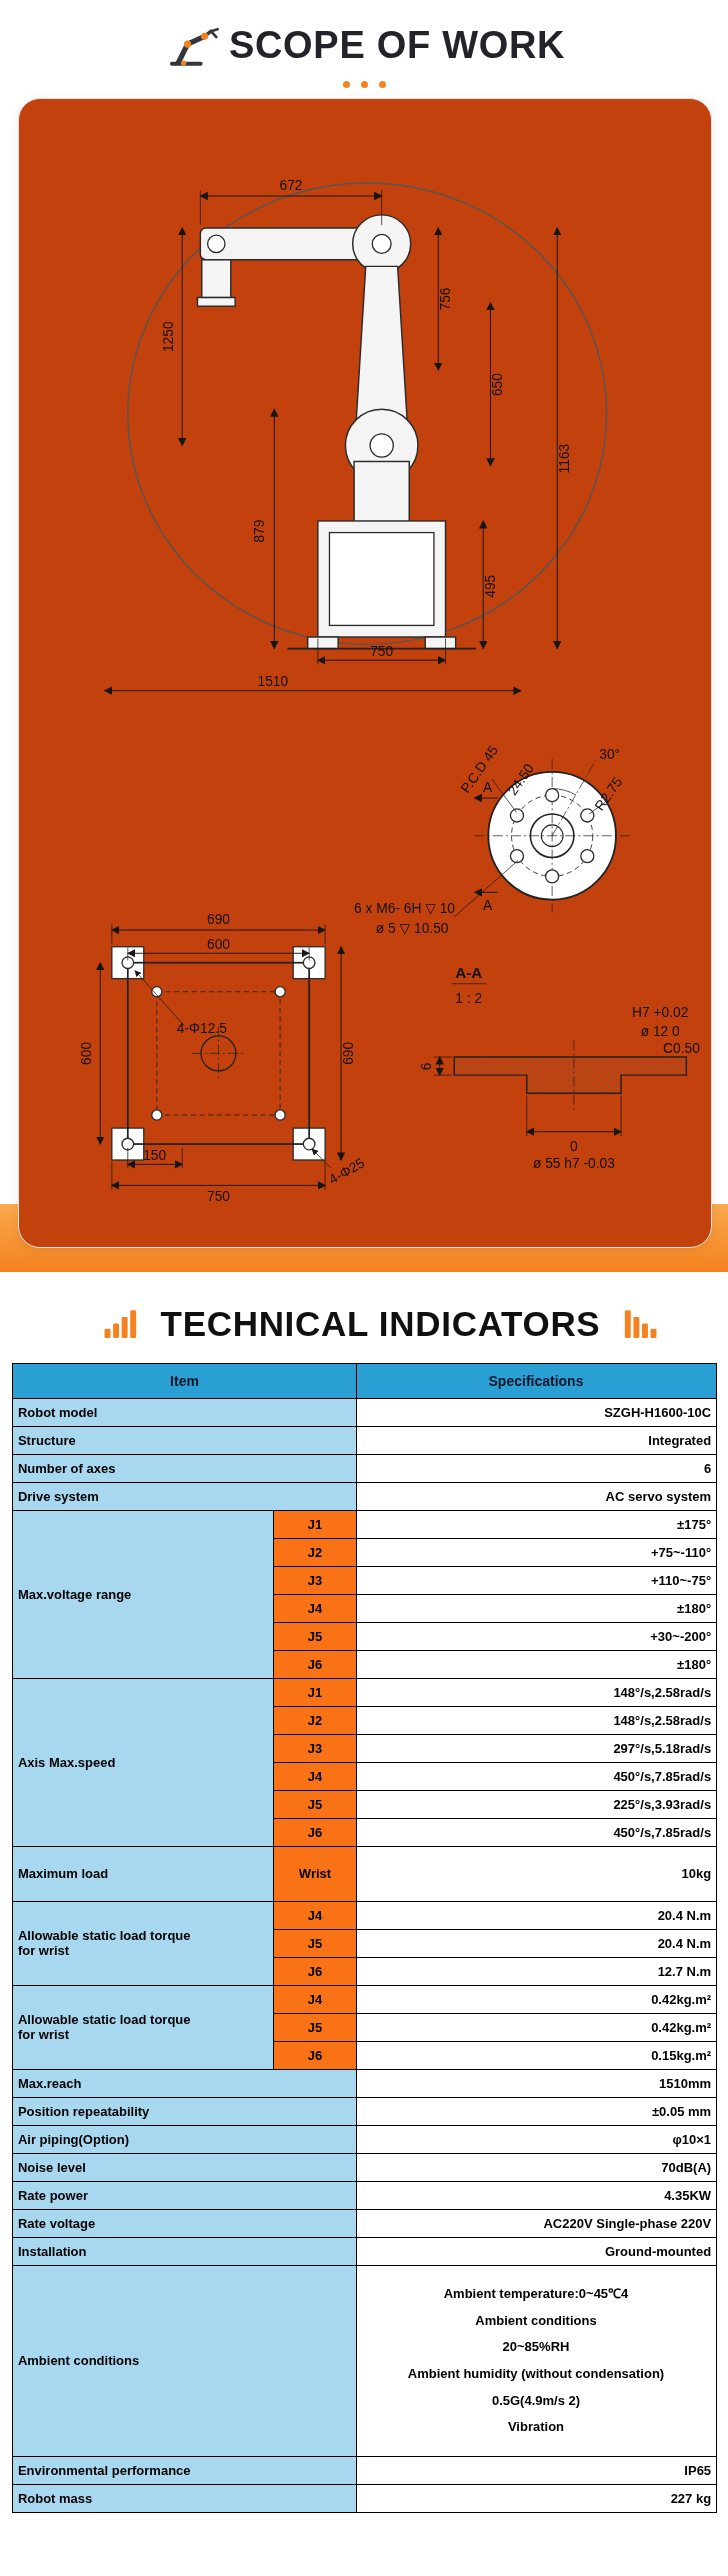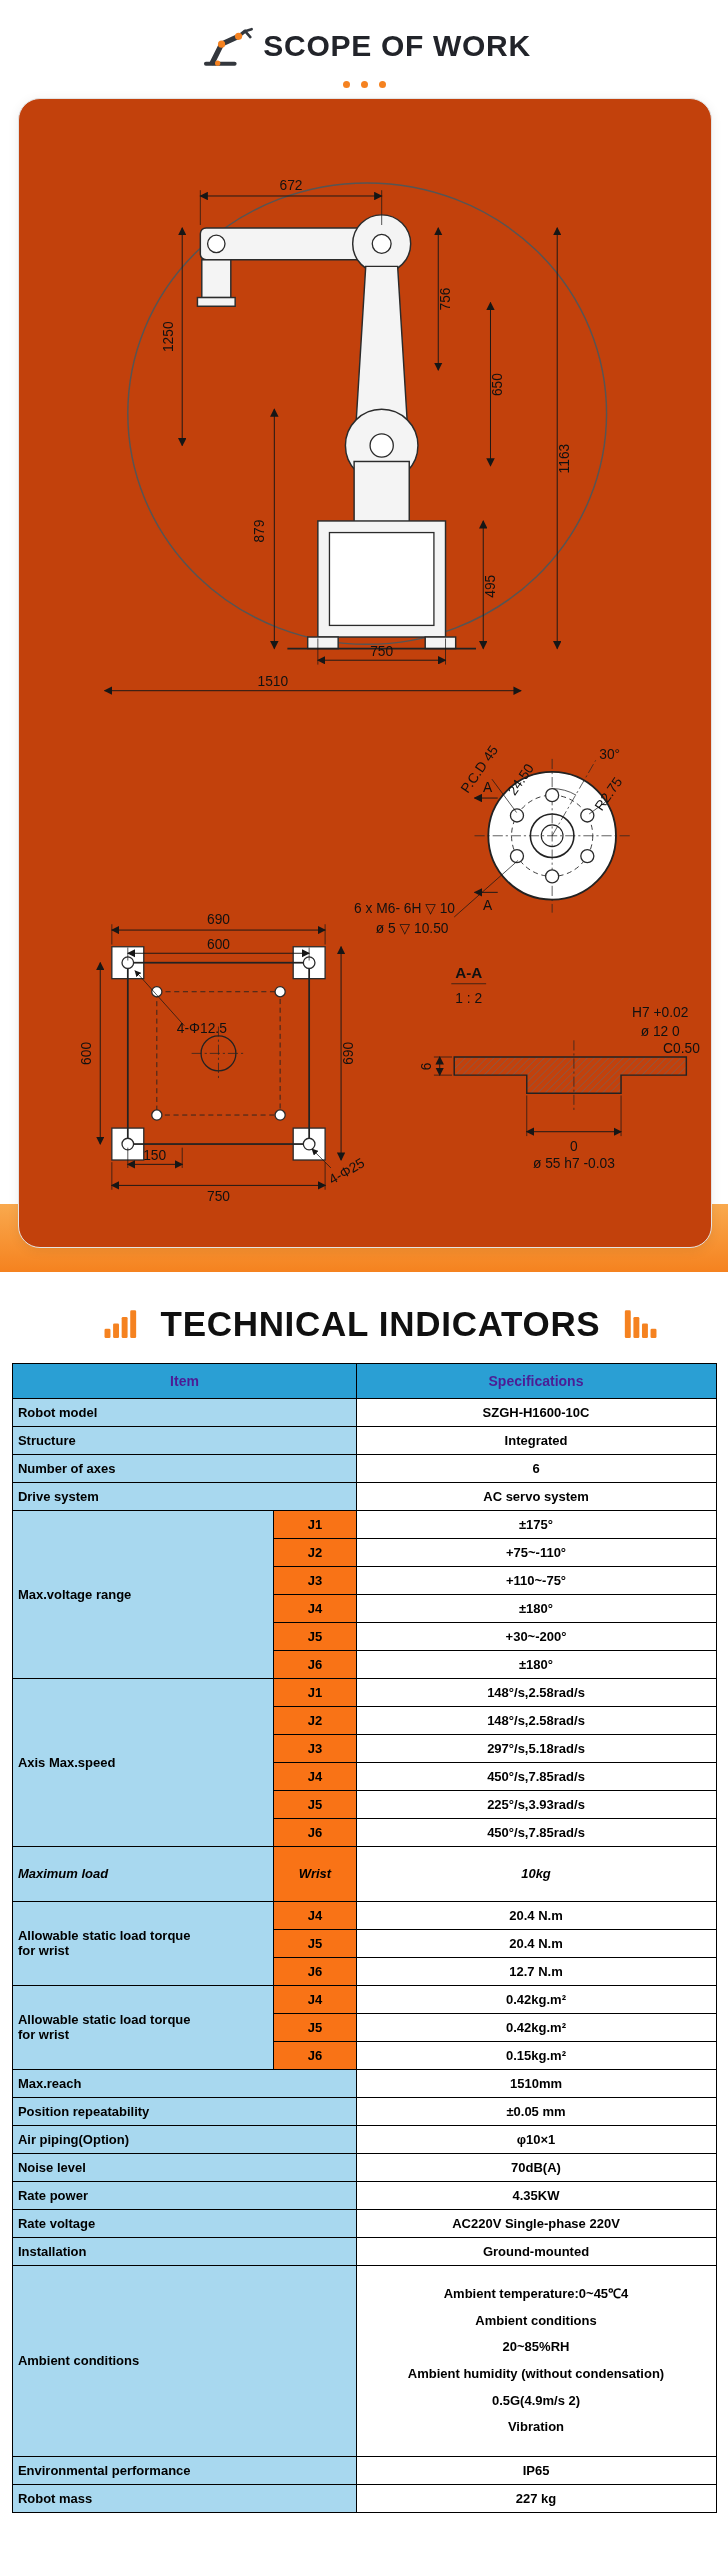--- a/index.html
+++ b/index.html
@@ -1,43 +1,43 @@
 <!DOCTYPE html>
 <html style="font-size:11.7px"><head>
 <meta charset="utf-8">
 <style>
   html,body{margin:0;padding:0;background:#fff;}
   body{font-family:"Liberation Sans",sans-serif;color:#000;}
   .page{width:729px;margin:0 auto;background:#fff;overflow:hidden;}
 
   .scope-header{display:flex;align-items:center;justify-content:center;gap:10.2px;padding-top:22px;}
-  .scope-title{font-size:30px;font-weight:800;color:#22242a;letter-spacing:0.7px;}
+  .scope-title{font-size:38px;font-weight:800;color:#22242a;letter-spacing:0.7px;}
   .dots{display:flex;justify-content:center;gap:11px;margin:11.7px 0 2.9px;}
   .dot{width:7.3px;height:7.3px;border-radius:50%;background:#f58220;}
 
   .drawing-card{position:relative;z-index:2;width:692px;margin:10.2px auto 0;background:#c2410c;
     border:0.7px solid #e3e3e3;border-radius:22px;box-shadow:0 2.9px 11.7px rgba(0,0,0,.07);
     padding:16px 0 5.8px;}
   .drawing-card svg{display:block;margin:0 auto;}
   .orange-band{position:relative;z-index:1;height:68px;margin-top:-44px;
     background:linear-gradient(180deg,#f9a94e,#f5821f);}
 
   .tech-header{display:flex;align-items:center;justify-content:center;gap:23px;margin:32px 0 19px;padding-left:32px;}
   .tech-title{font-size:35px;font-weight:800;color:#101010;letter-spacing:0.7px;}
   .bars-flip{transform:scaleX(-1);}
 
   table.spec{width:702px;margin:0 auto 20.4px;border-collapse:collapse;table-layout:fixed;}
   .spec td,.spec th{border:0.7px solid #000;font-size:13px;font-weight:700;padding:1.5px 4.4px;overflow:hidden;}
-  .spec th{background:#2a9fd4;color:#4c1d95;font-size:14px;height:31px;text-align:center;}
+  .spec th{background:#2a9fd4;color:#0f172a;font-size:14px;height:31px;text-align:center;}
   .spec tr{height:28px;}
-  .spec tr.r-tall{height:55px;font-style:italic;}
+  .spec tr.r-tall{height:55px;}
   .spec tr.r-ambient{height:191px;}
   .c-item{background:#a8d8ef;text-align:left;padding-left:7.3px;margin-top:40px;}
   .c-axis{background:#f97316;text-align:center;}
-  .c-spec{text-align:center;background:#fff;}
+  .c-spec{text-align:right;background:#fff;}
   .spec-left{text-align:center;padding-left:7.3px;line-height:2.05;}
 
   svg text{font-family:"Liberation Sans",sans-serif;font-size:19px;fill:#111;text-anchor:middle;font-weight:400;}
   svg text.ta-s{text-anchor:start;}
   svg text.big{font-size:21px;font-weight:700;}
   .part{fill:#f4f4f4;stroke:#2b2b2b;stroke-width:2;}
   .part2{fill:#fff;stroke:#2b2b2b;stroke-width:1.8;}
   .dim{stroke:#161616;stroke-width:1.3;}
   .ext{stroke:#161616;stroke-width:1;fill:none;}
   .cl{stroke:#222;stroke-width:1;stroke-dasharray:14 4 3 4;}

